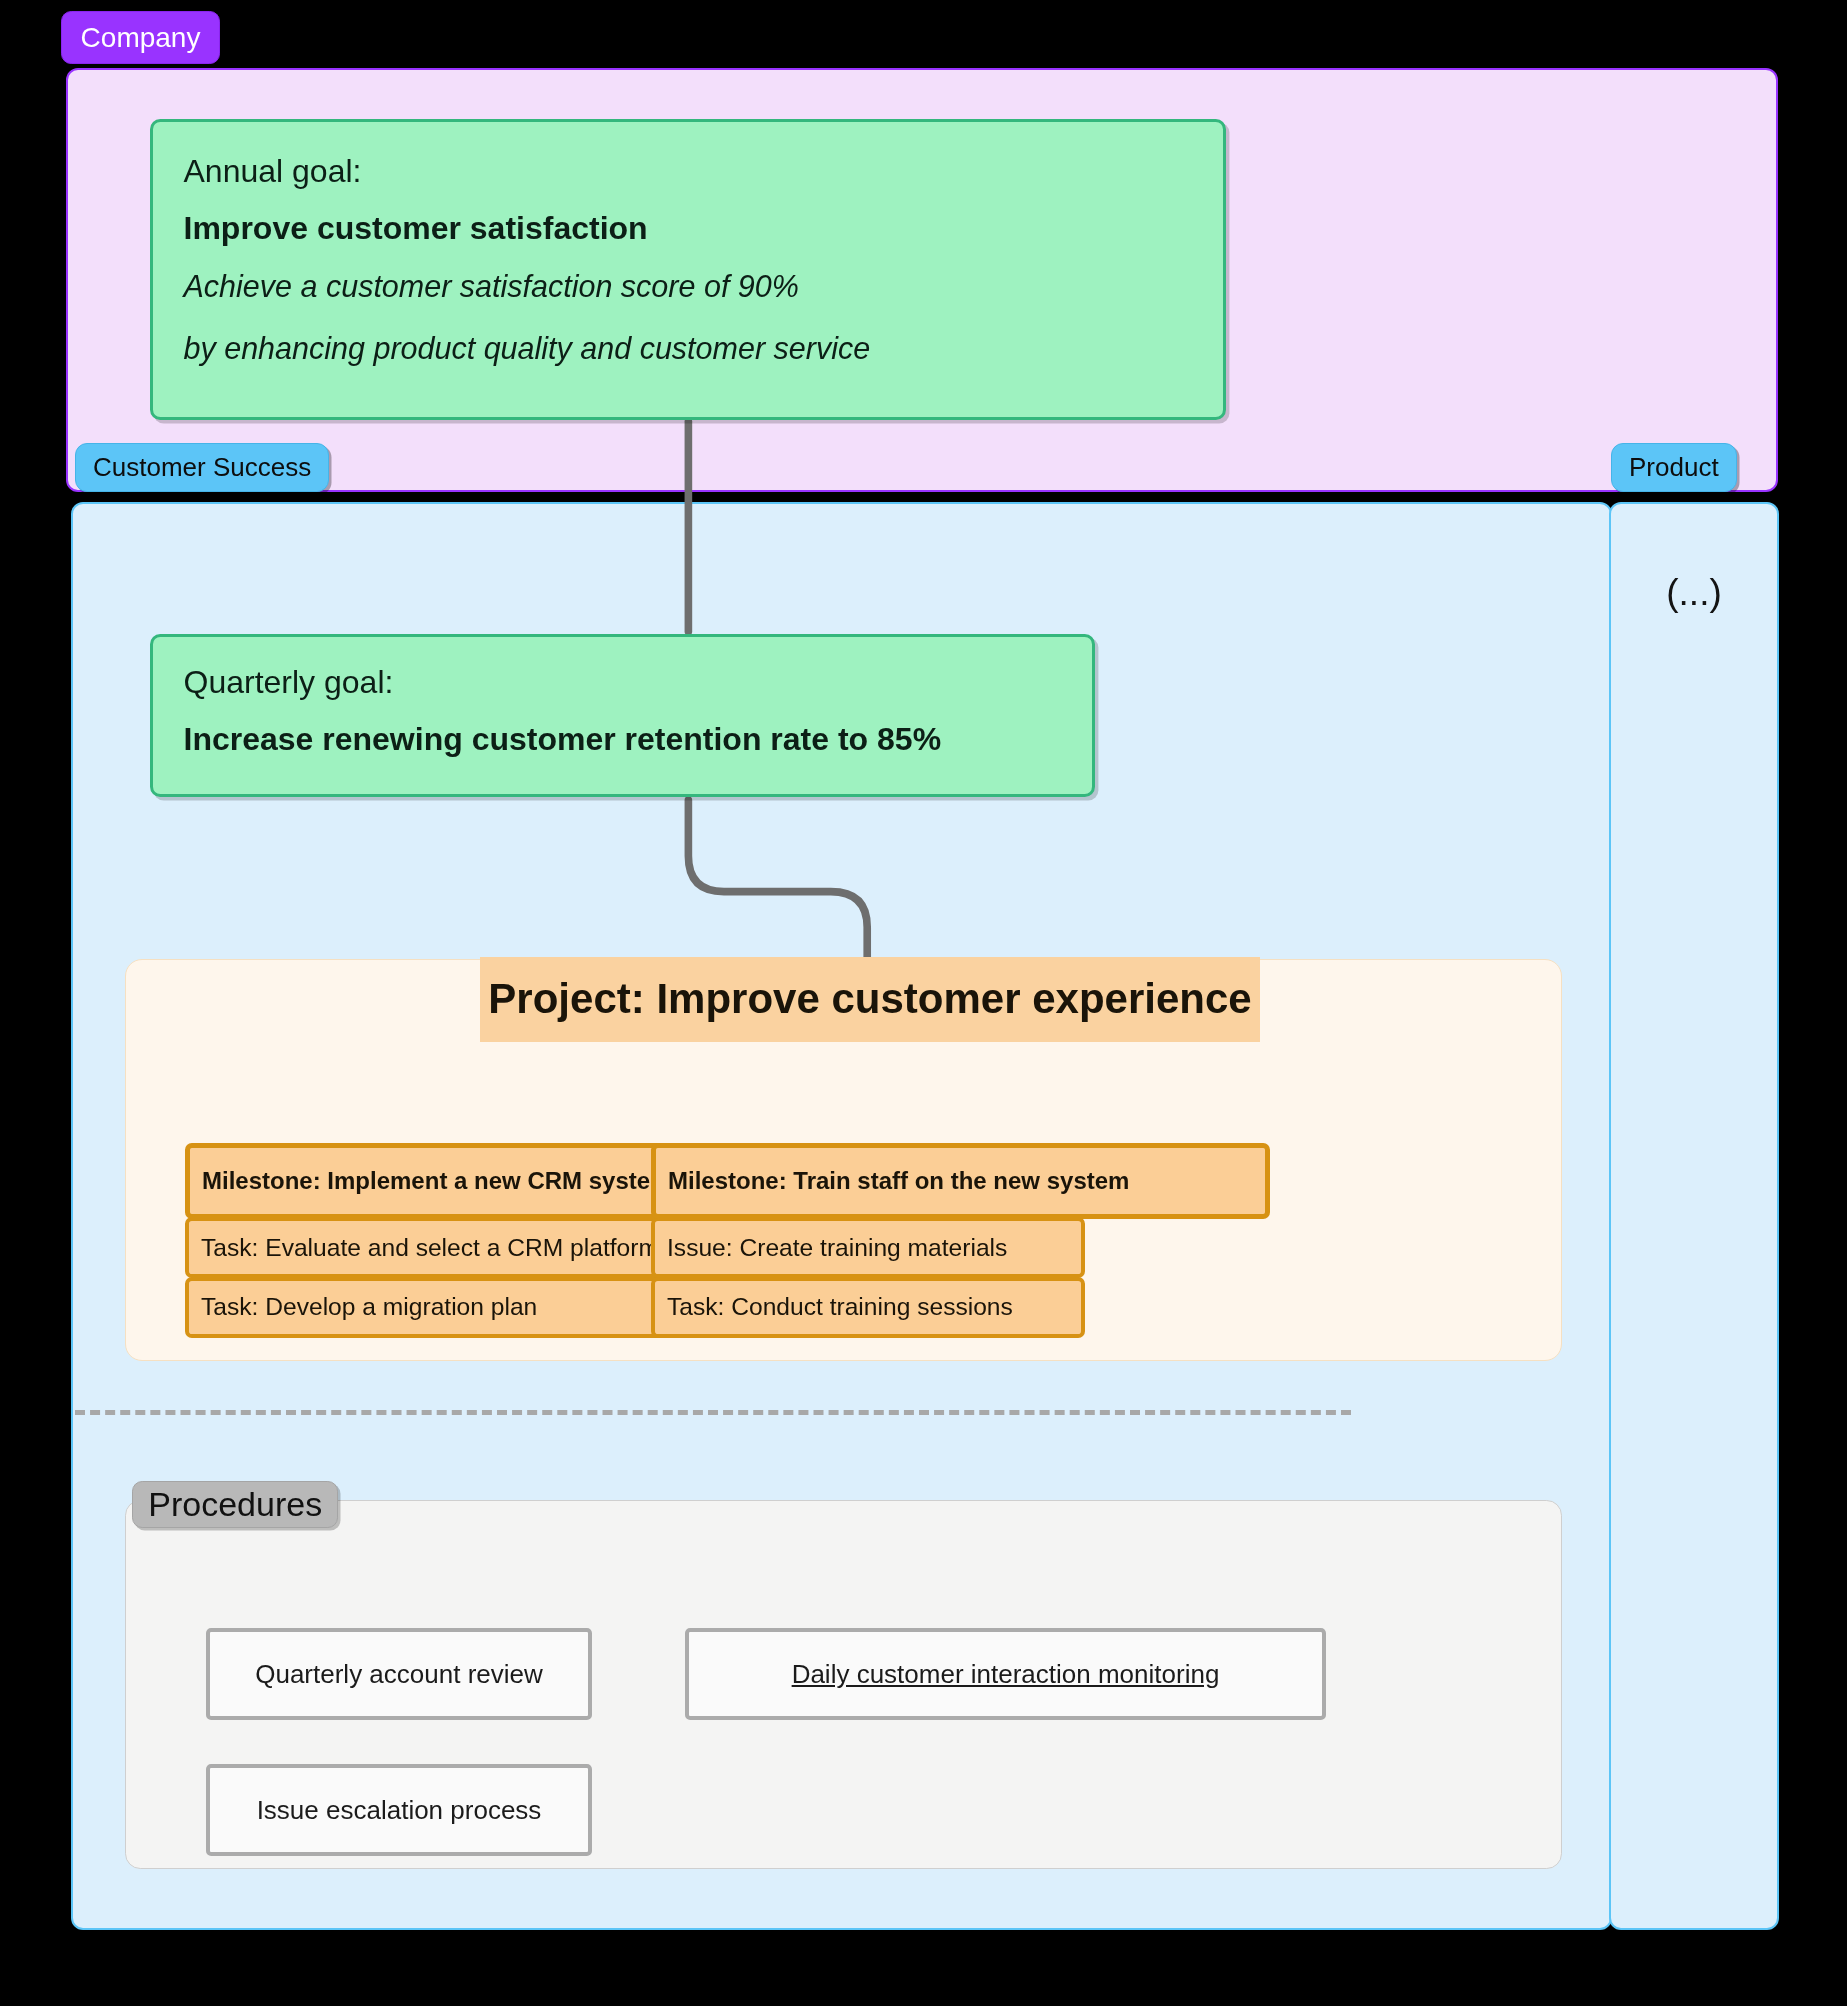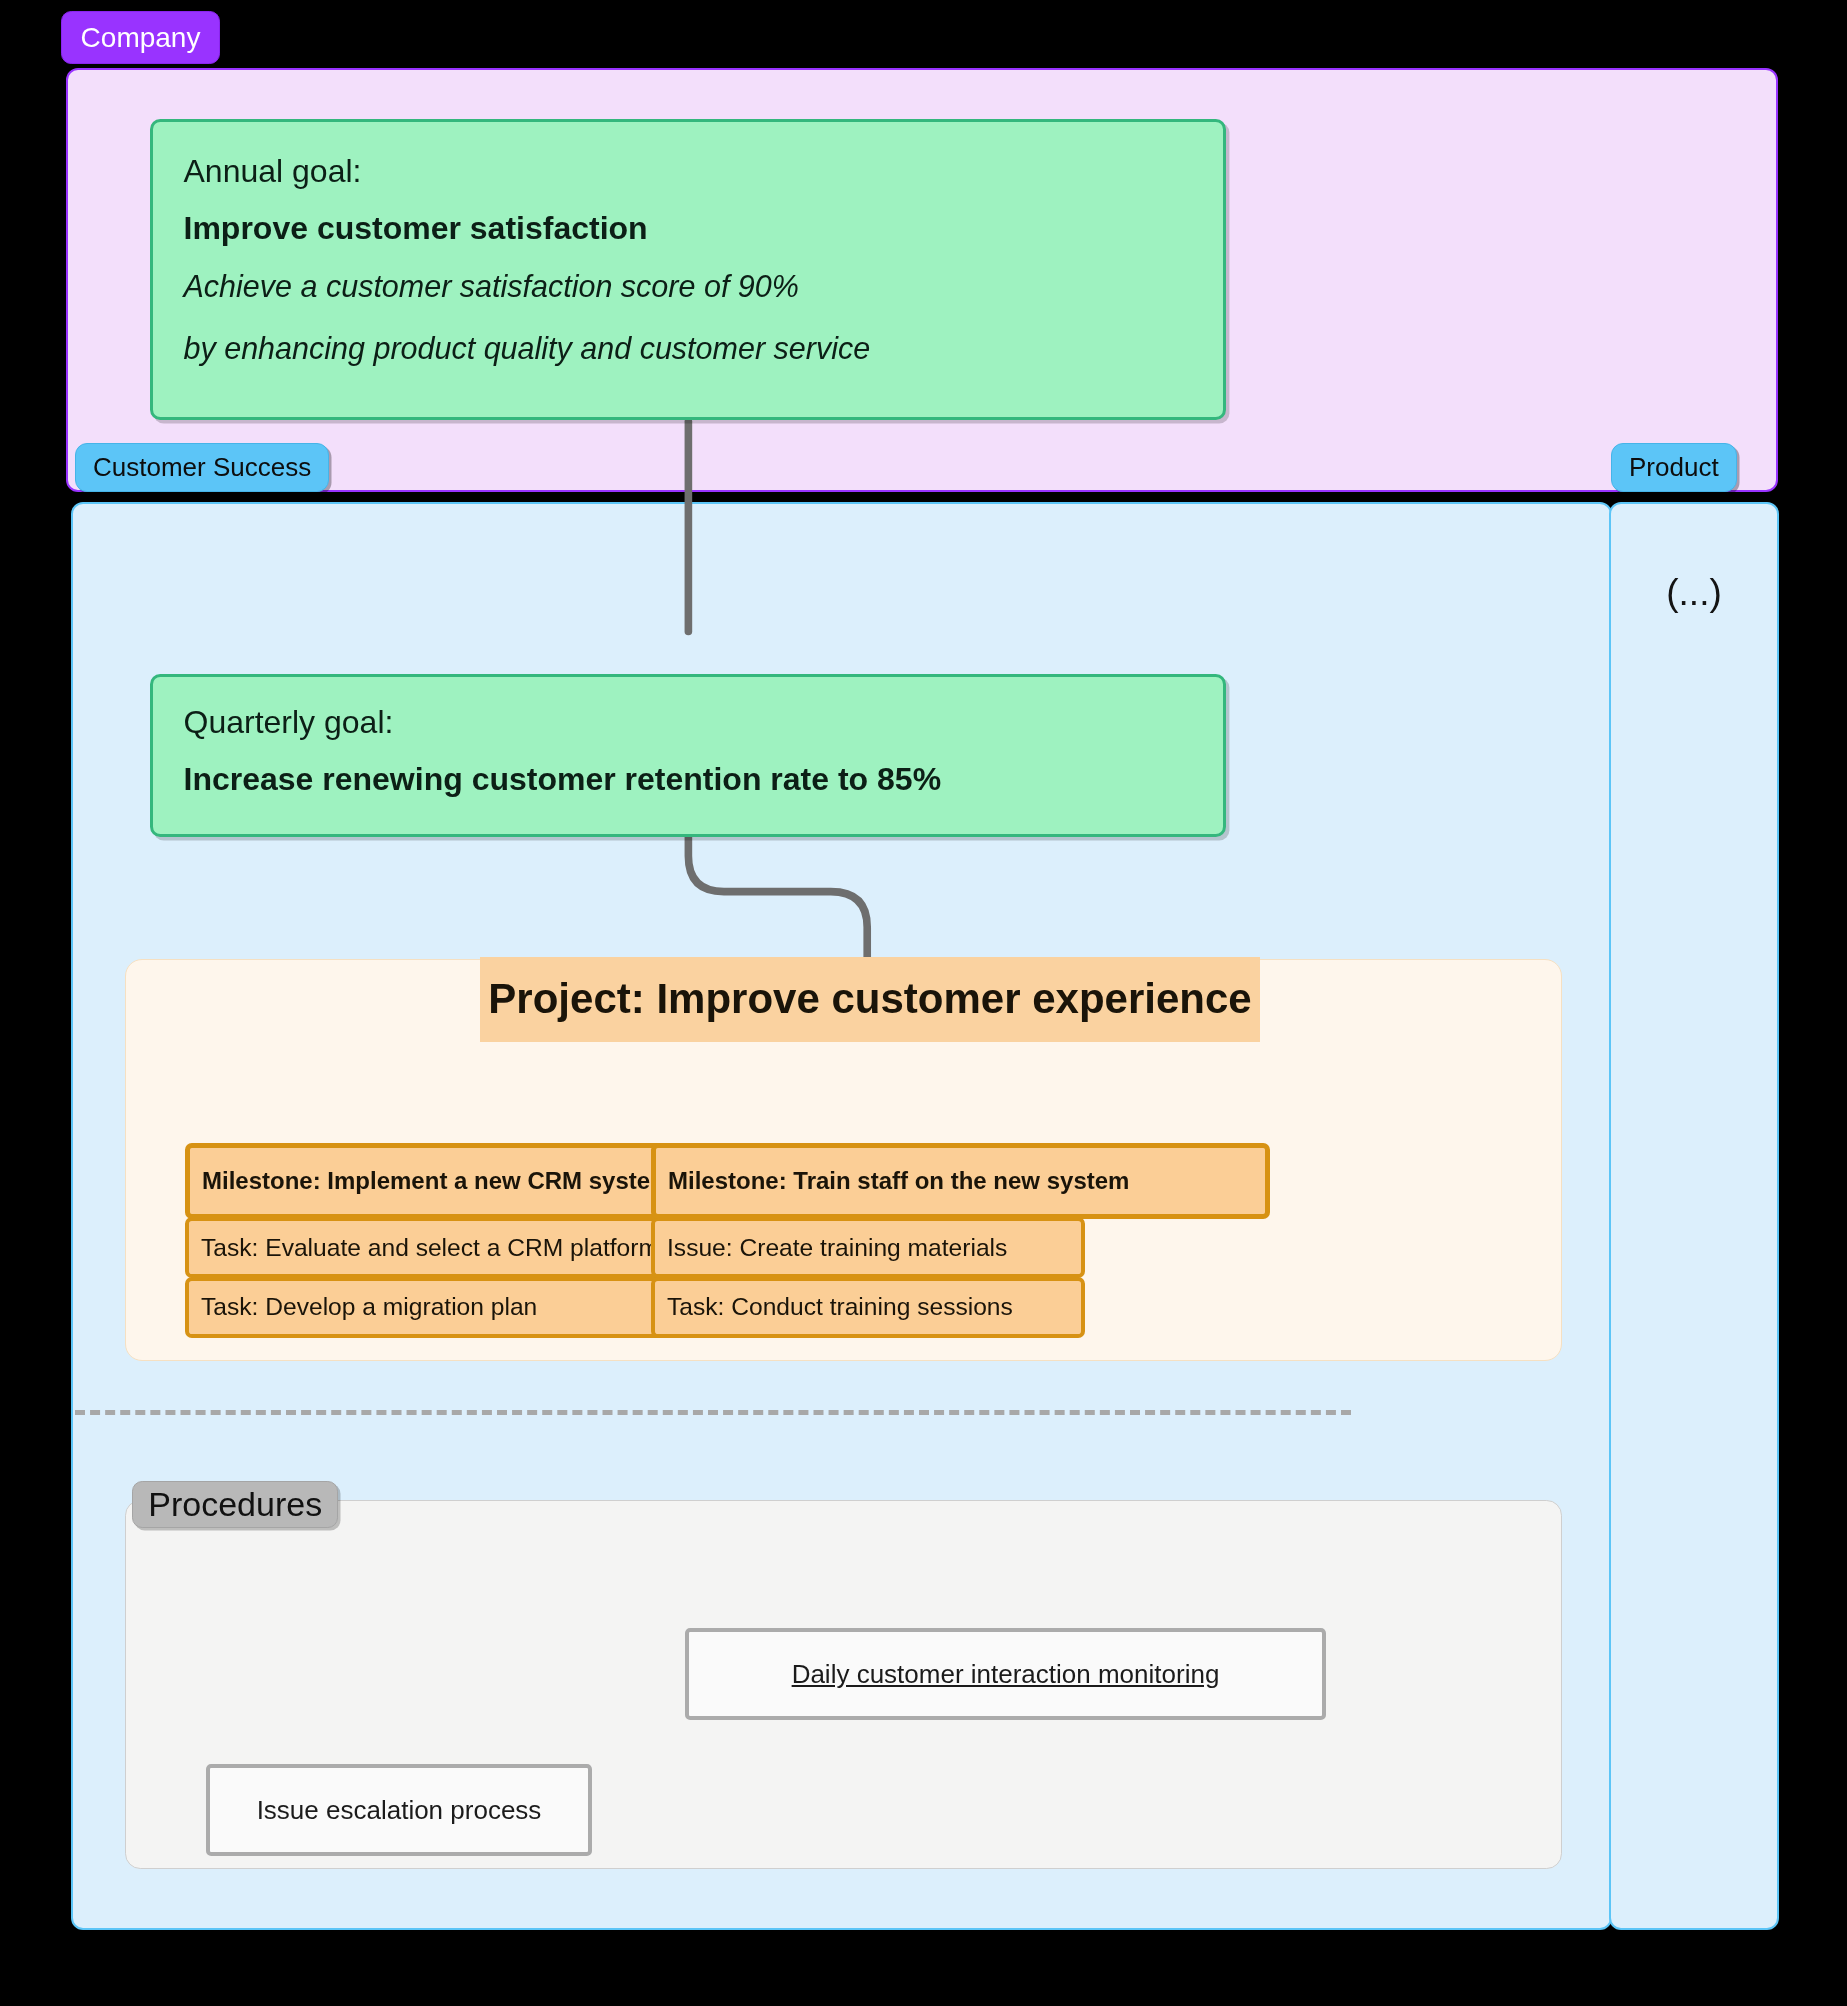--- a/index.html
+++ b/index.html
@@ -130,24 +130,23 @@
   }
   .annual-card {
     left: 150px;
     top: 119px;
     width: 1076px;
     height: 301px;
   }
   .quarterly-card {
     left: 150px;
     top: 634px;
-    width: 1076px;
+    width: 945px;
     height: 163px;
     padding-top: 25.4px;
-    margin-top: 40px;
   }
   .goal-kind {
     font-size: 32px;
     color: #0c1f16;
     line-height: 1.3;
     margin-bottom: 15.3px;
   }
   .goal-title {
     font-size: 32px;
     font-weight: bold;
@@ -354,20 +353,23 @@
       </div>
       <div class="task-box">
         <span>Task: Conduct training sessions</span>
       </div>
     </div>
   </div>
 
   <div class="divider"></div>
 
   <div class="procedures-panel">
+    <div class="procedure-box proc-0">
+      <span>Quarterly account review</span>
+    </div>
     <div class="procedure-box proc-1">
       <span>Daily customer interaction monitoring</span>
     </div>
     <div class="procedure-box proc-2">
       <span>Issue escalation process</span>
     </div>
   </div>
   <div class="badge badge-procedures">
     <span>Procedures</span>
   </div>

